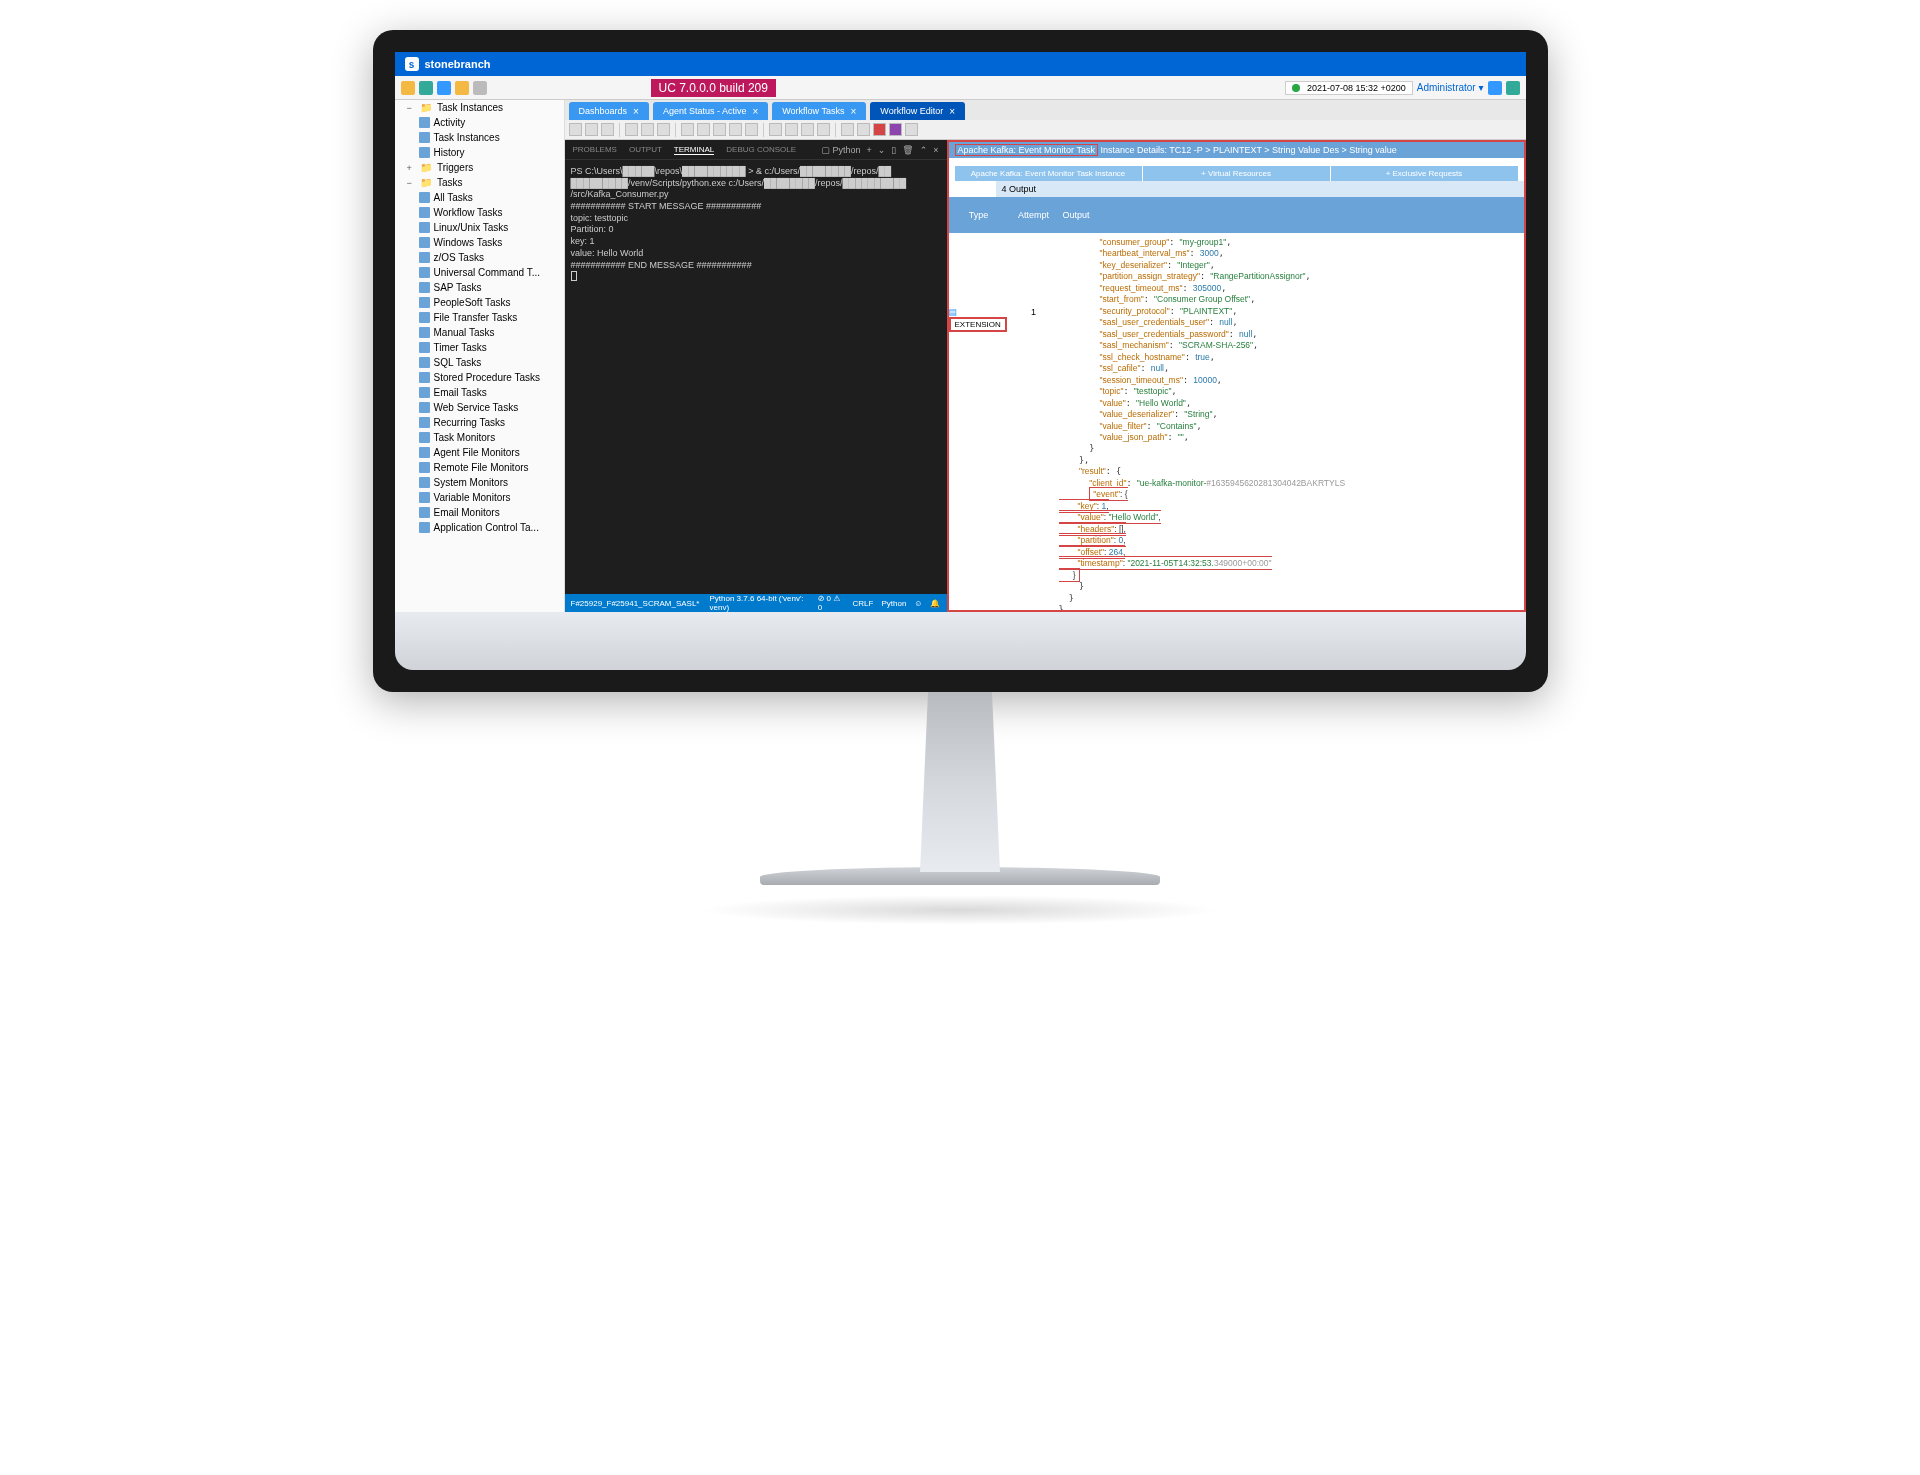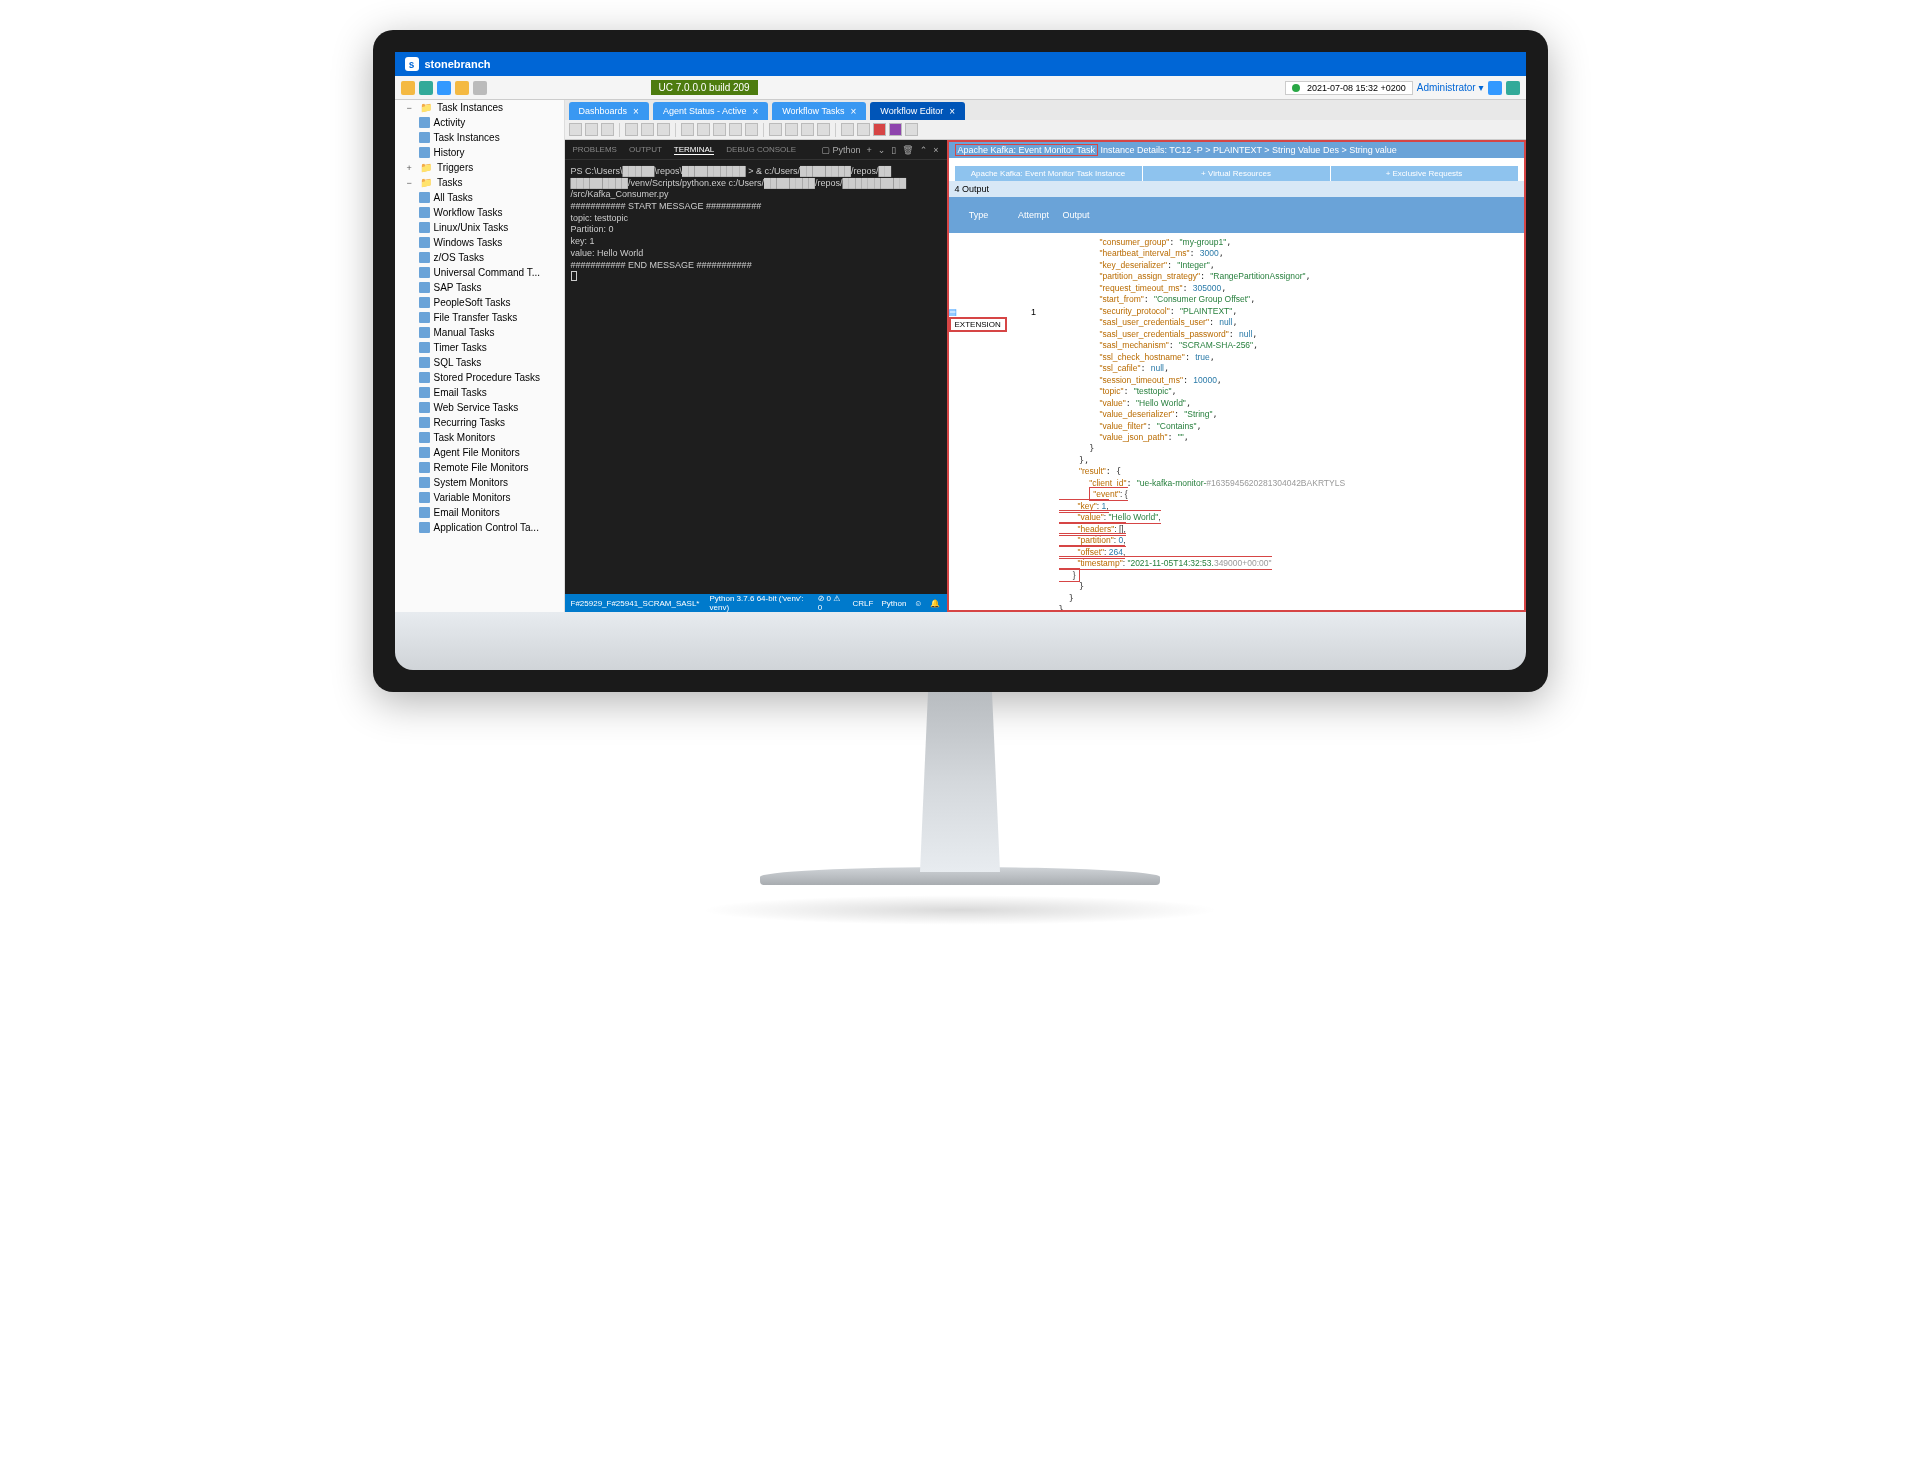--- a/index.html
+++ b/index.html
@@ -10,21 +10,21 @@
 .monitor-stand { width: 160px; height: 180px; margin: 0 auto; background: linear-gradient(180deg, #b8bcc0 0%, #d4d8dc 50%, #e8ecf0 100%); clip-path: polygon(30% 0, 70% 0, 75% 100%, 25% 100%); }
 .monitor-base { width: 400px; height: 18px; margin: -5px auto 0; background: linear-gradient(180deg, #d0d4d8, #a8acb0); border-radius: 50% 50% 4px 4px / 10px 10px 4px 4px; }
 .monitor-bottom-bar { height: 60px; background: linear-gradient(180deg, #e8ecf0, #d0d4d8); margin-top: -2px; border-radius: 0 0 18px 18px; }
 .monitor-shadow { width: 520px; height: 30px; margin: 10px auto; background: radial-gradient(ellipse, rgba(0,0,0,0.15), transparent 70%); }
 
 .app-header { height: 24px; background: #0066d6; display: flex; align-items: center; padding: 0 10px; color: #fff; font-size: 11px; font-weight: bold; }
 .logo-icon { width: 14px; height: 14px; background: #fff; border-radius: 3px; margin-right: 6px; display: flex; align-items: center; justify-content: center; color: #0066d6; font-size: 10px; }
 
 .toolbar-bar { height: 24px; background: #f5f5f5; border-bottom: 1px solid #ccc; display: flex; align-items: center; padding: 0 6px; gap: 4px; }
 .toolbar-icon { width: 14px; height: 14px; background: #ddd; border-radius: 2px; cursor: pointer; }
-.build-badge { background: #4d7c0f; color: #fff; font-size: 10px; padding: 2px 8px; margin-left: 160px; }
+.build-badge { background: #be185d; color: #fff; font-size: 12px; padding: 2px 8px; margin-left: 160px; }
 .time-badge { margin-left: auto; background: #fff; border: 1px solid #ccc; padding: 1px 6px; font-size: 9px; }
 .status-dot { width: 8px; height: 8px; background: #28a745; border-radius: 50%; margin-right: 4px; }
 .admin-link { color: #0066d6; font-size: 10px; margin: 0 0; cursor: pointer; }
 
 .body-layout { display: flex; height: calc(100% - 48px); }
 .sidebar { width: 170px; background: #fafafa; border-right: 1px solid #ddd; overflow-y: auto; font-size: 10px; }
 .tree-item { display: flex; align-items: center; padding: 2px 4px 2px 12px; cursor: pointer; gap: 4px; white-space: nowrap; }
 .tree-item.l2 { padding-left: 24px; }
 .tree-toggle { width: 10px; font-size: 9px; color: #555; }
 .folder-icon { color: #f4b942; }
@@ -50,21 +50,21 @@
 .term-body { flex: 1; padding: 6px; white-space: pre-wrap; word-break: break-all; line-height: 1.3; overflow: hidden; }
 .term-status { height: 18px; background: #007acc; color: #fff; font-size: 8px; display: flex; align-items: center; padding: 0 6px; gap: 10px; }
 .term-status .right { margin-left: auto; display: flex; gap: 8px; }
 .cursor-box { display: inline-block; width: 6px; height: 10px; border: 1px solid #ccc; }
 
 .details-pane { flex: 1; border: 2px solid #d64545; display: flex; flex-direction: column; font-size: 9px; overflow: hidden; }
 .detail-title { background: #6aa3d8; color: #fff; padding: 3px 6px; font-size: 9px; }
 .detail-title .hl { border: 1px solid #d64545; padding: 0 2px; }
 .detail-subtabs { display: flex; gap: 1px; padding: 8px 6px 0; }
 .sub-tab { flex: 1; background: #8ec3ee; color: #fff; padding: 3px 4px; font-size: 8px; text-align: center; cursor: pointer; white-space: nowrap; overflow: hidden; }
-.detail-heading { background: #d8e8f6; padding: 3px 6px; font-size: 9px; }
+.detail-heading { background: #d8e8f6; padding: 3px 6px; font-size: 9px; margin-left: 47px; }
 .output-header { background: #6aa3d8; color: #fff; display: flex; padding: 13px 0; font-size: 9px; }
 .output-header div:nth-child(1){ width: 60px; text-align: center; }
 .output-header div:nth-child(2){ width: 50px; text-align: center; }
 .output-header div:nth-child(3){ flex: 1; padding-left: 4px; }
 .output-row { display: flex; padding: 4px 0; }
 .ext-badge { border: 2px solid #d64545; padding: 1px 4px; font-size: 8px; display: inline-block; }
 .output-row > div:nth-child(1){ width: 60px; text-align: left; padding-top: 70px; }
 .output-row > div:nth-child(2){ width: 50px; text-align: center; padding-top: 70px; }
 .code-area { flex: 1; font-family: Consolas, monospace; font-size: 8.5px; line-height: 1.35; color: #333; white-space: pre; overflow: hidden; }
 .hl-box { border: 1px solid #d64545; padding: 1px 3px; }

